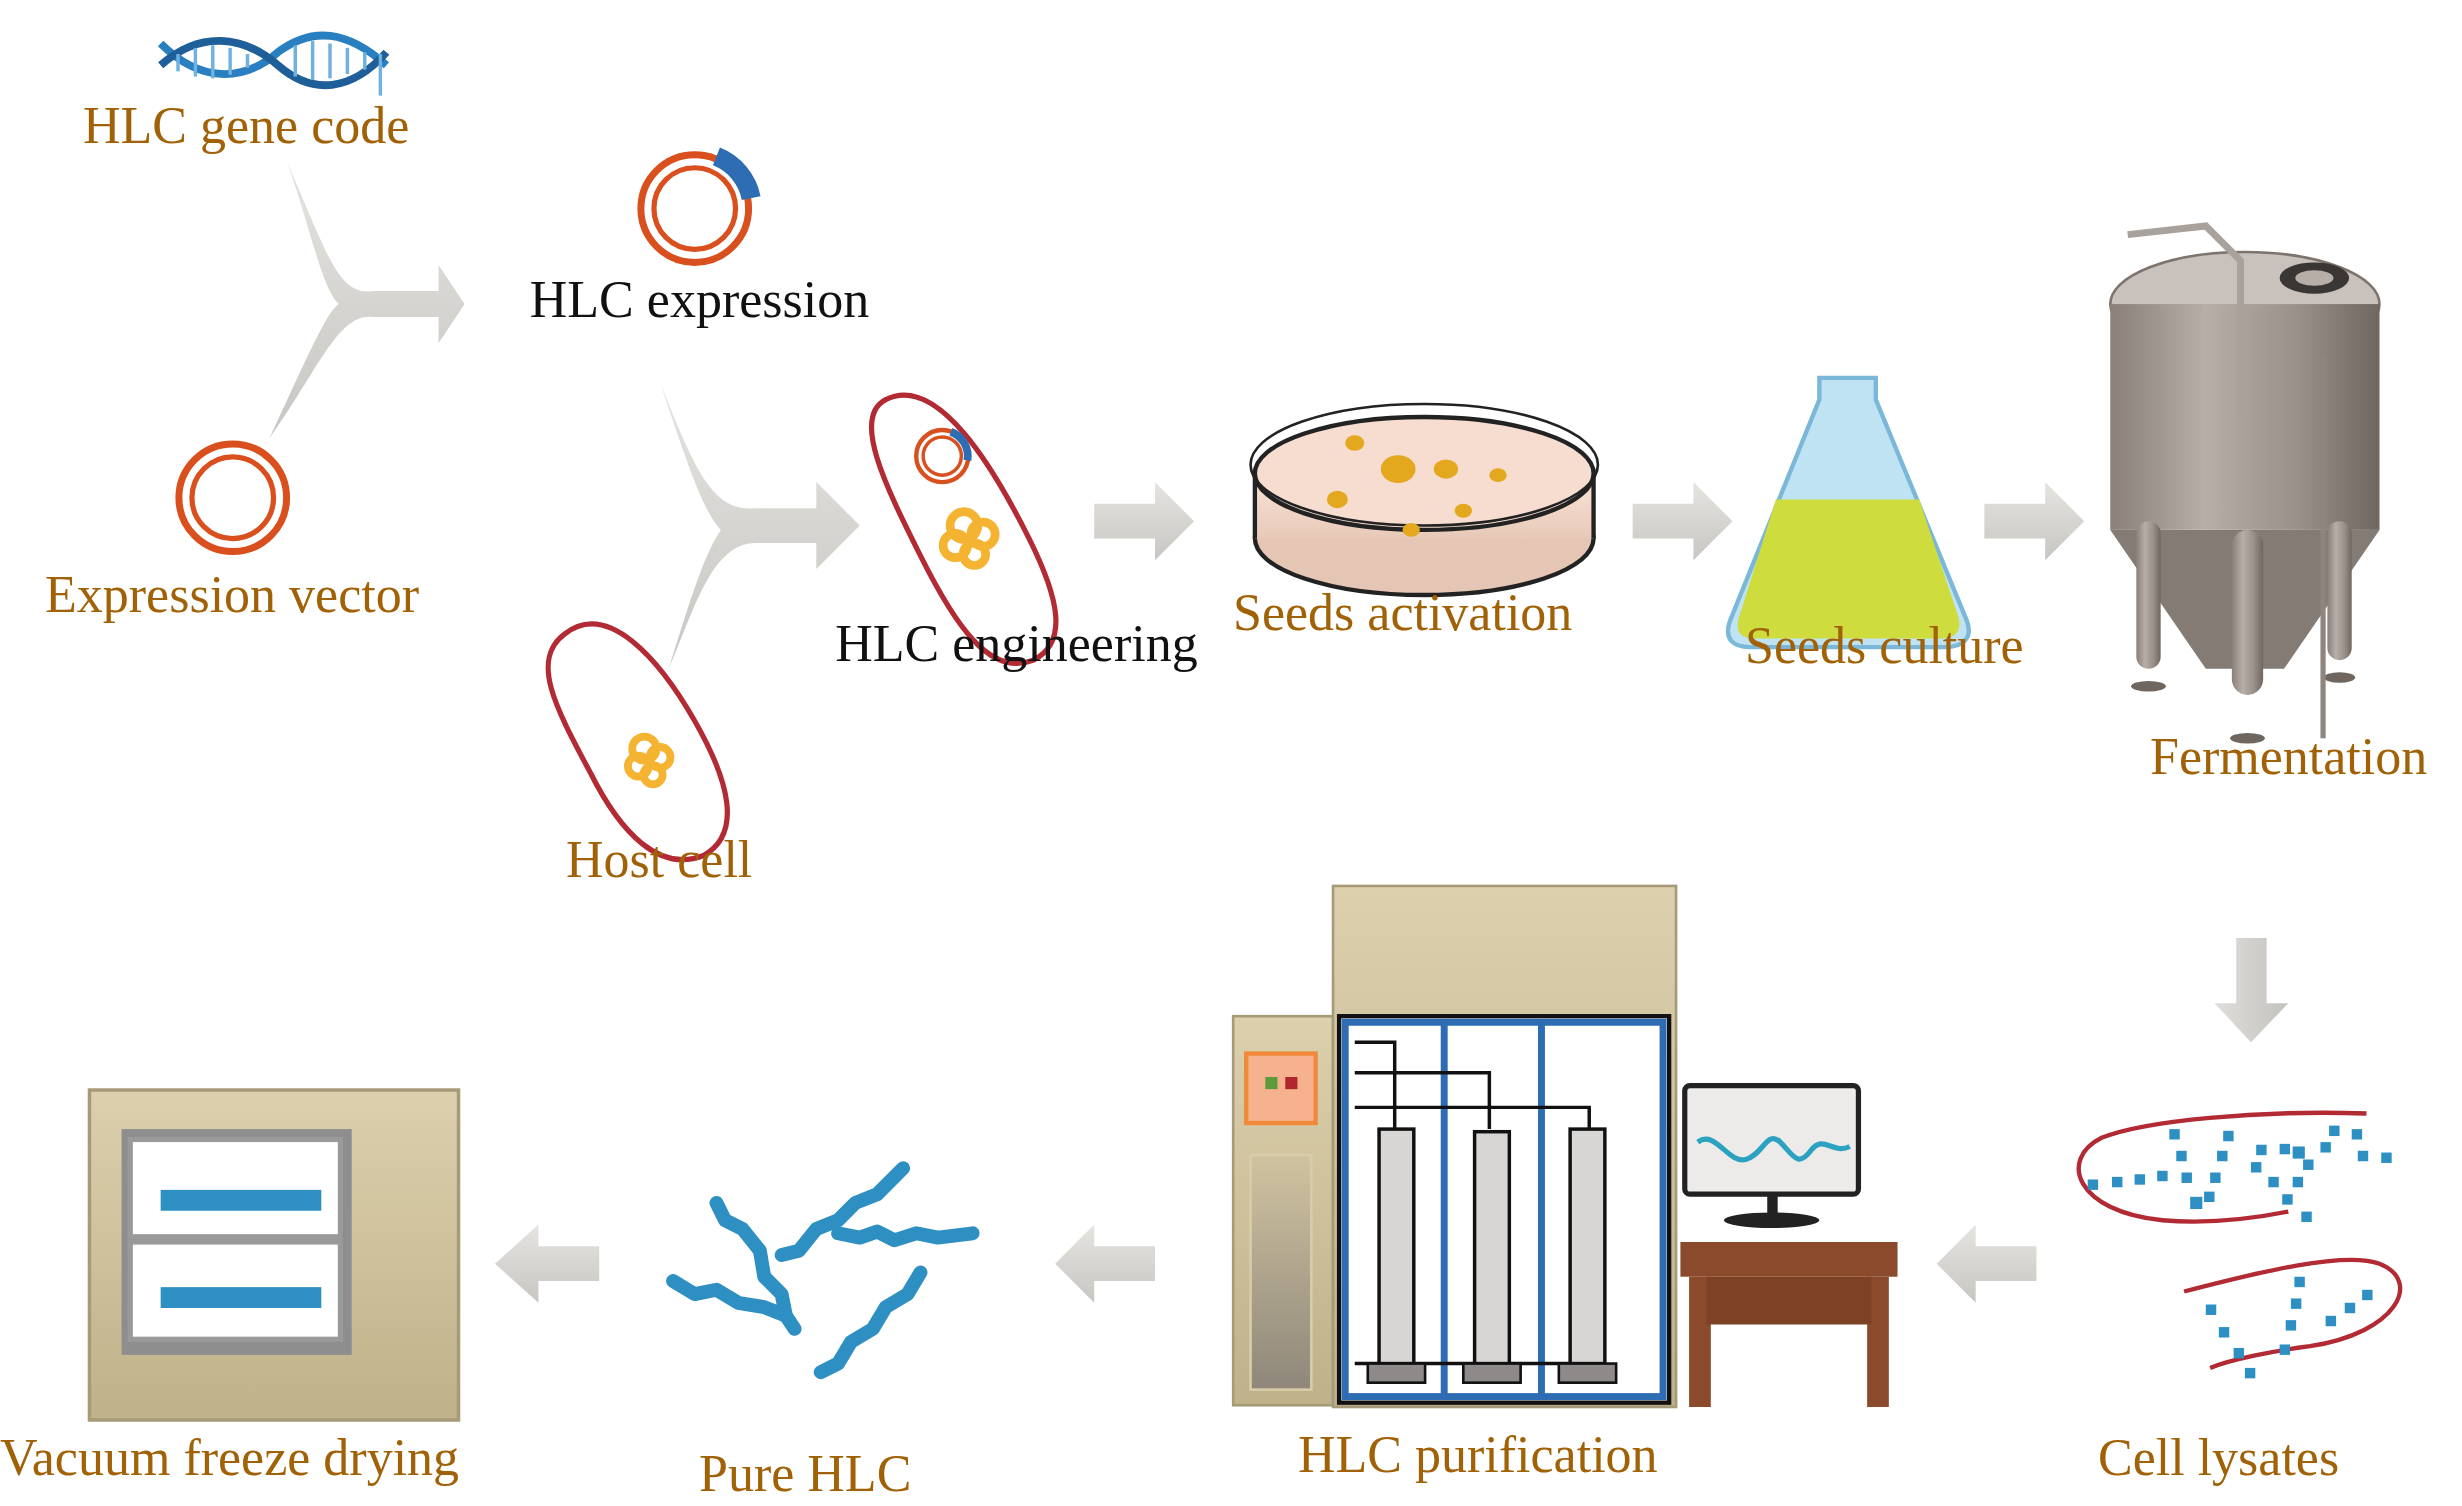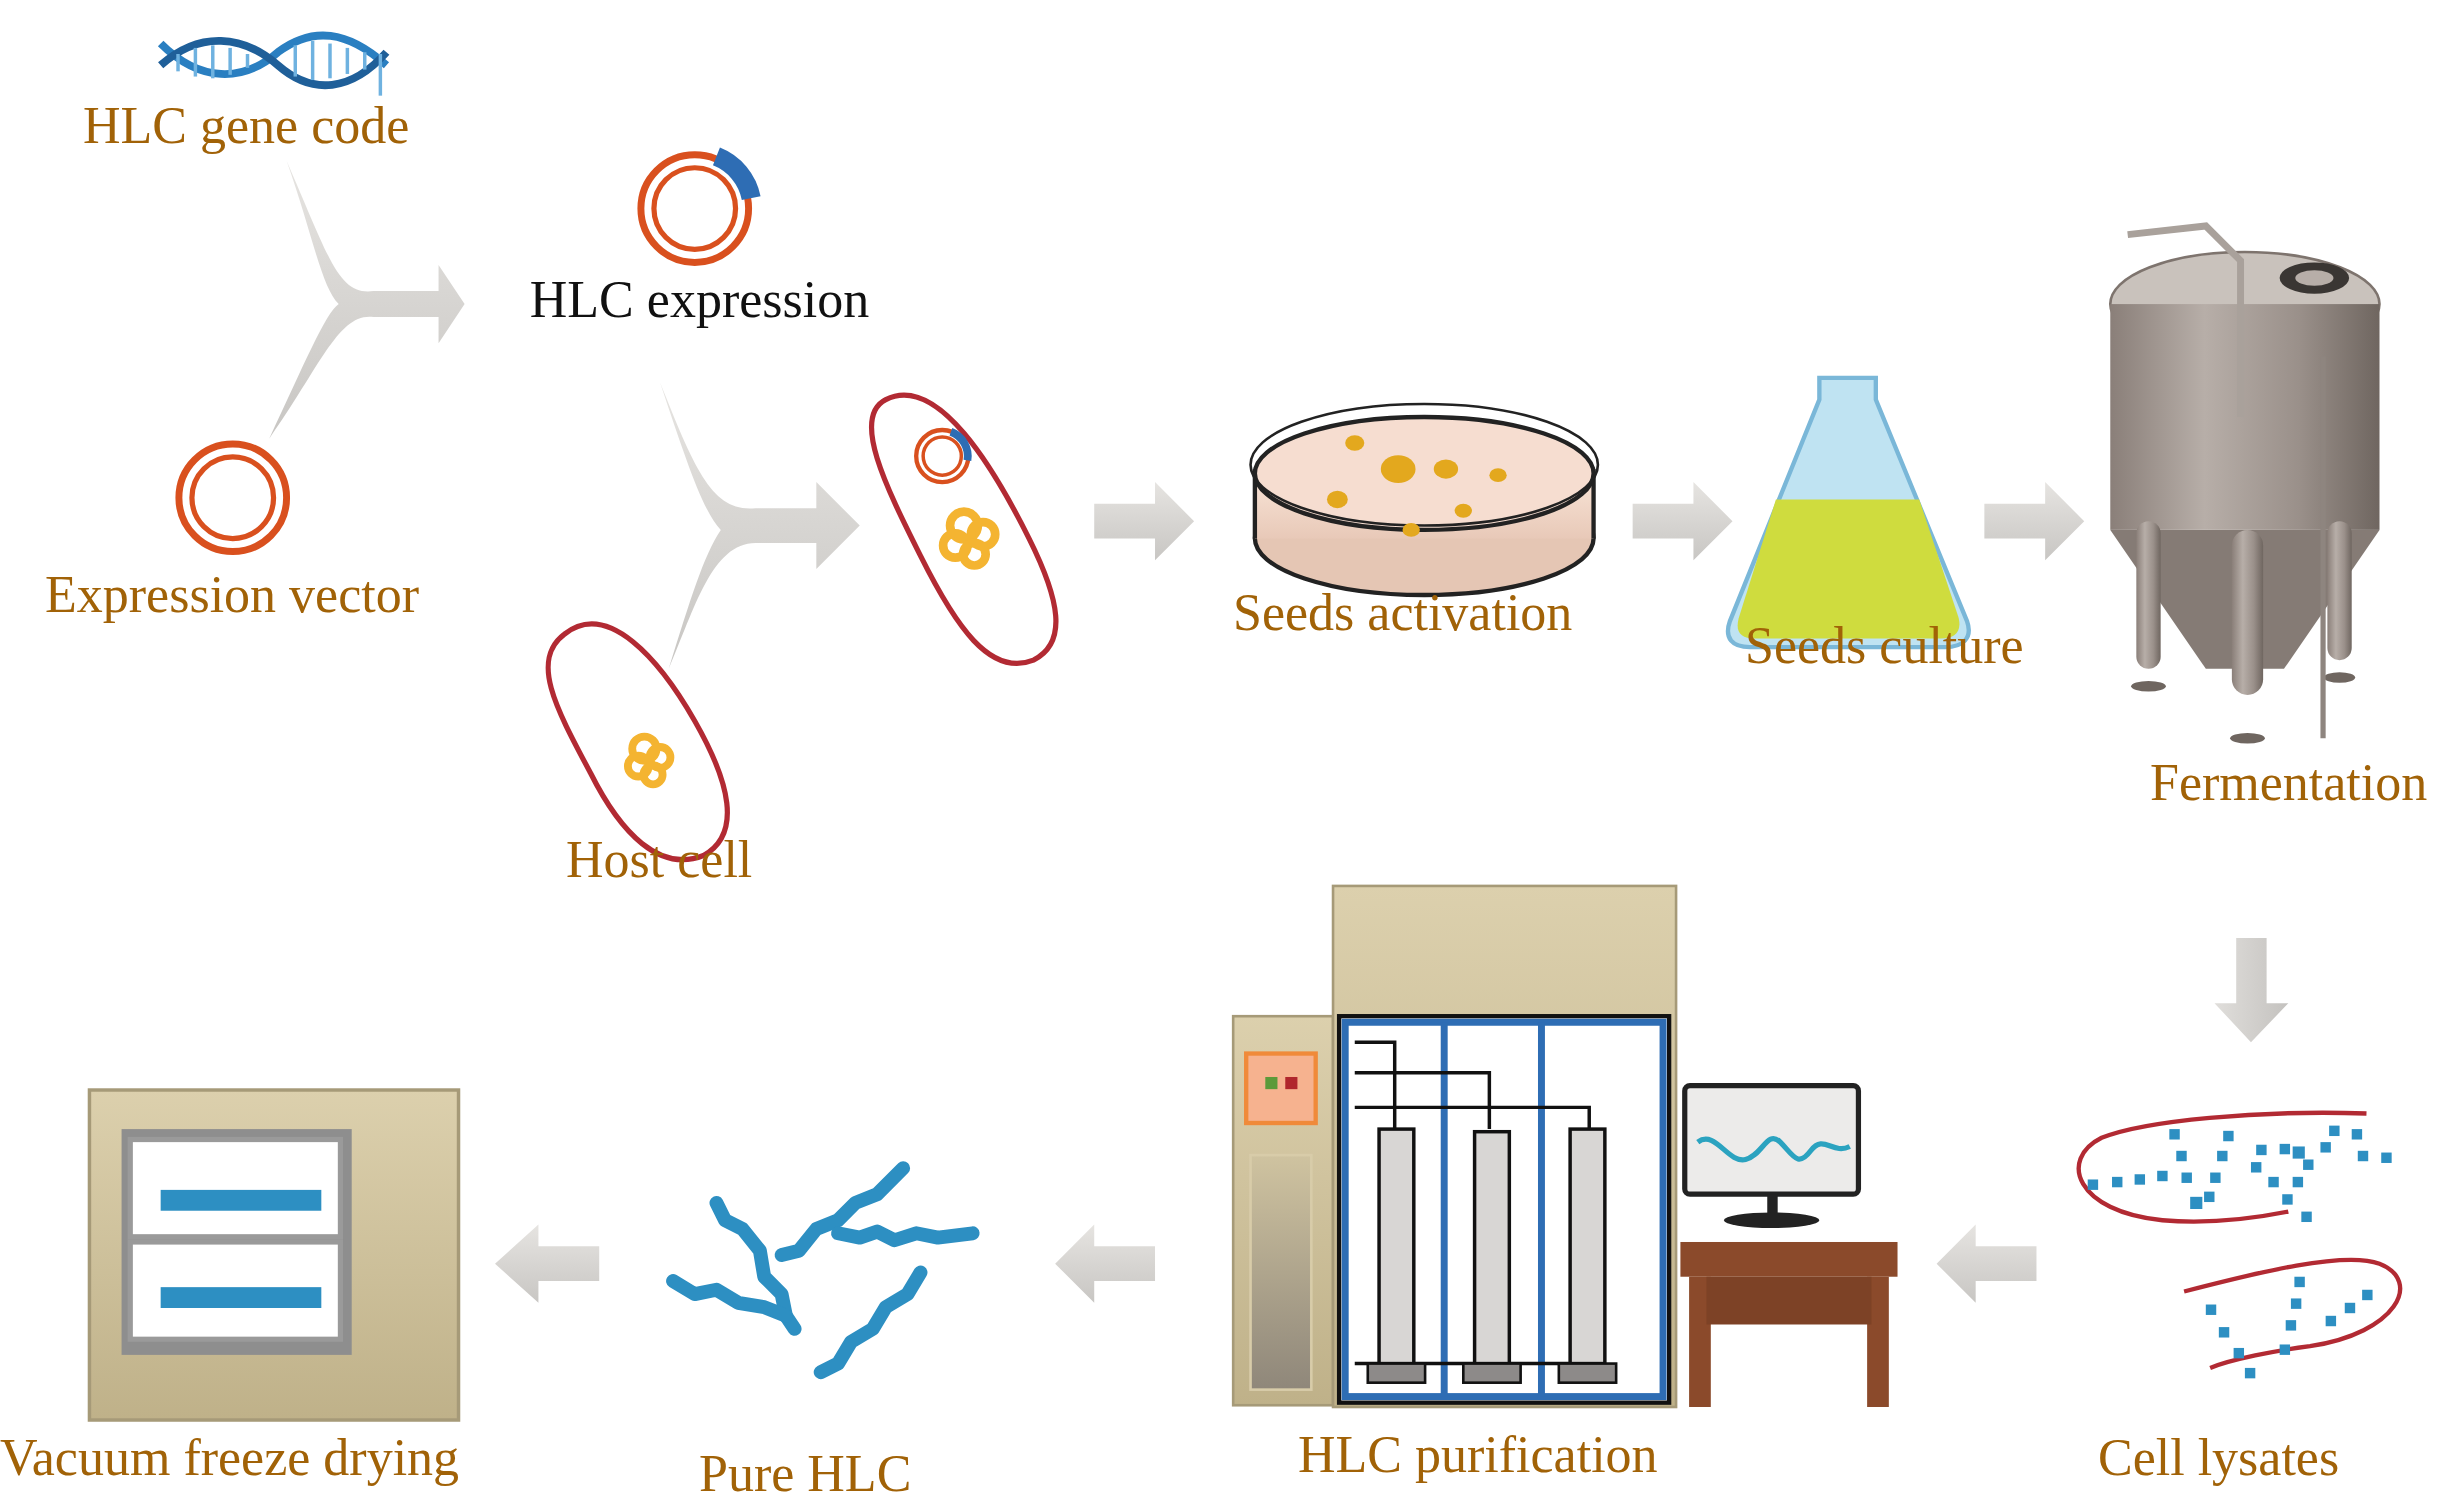--- a/index.html
+++ b/index.html
@@ -252,21 +252,22 @@
   </g>
 </svg>
 
 <div class="lbl" style="left:83px; top:97px;">HLC gene code</div>
 <div class="lbl" style="left:45px; top:566px;">Expression vector</div>
 <div style="position:absolute; left:504px; top:271px; width:391px; text-align:center; font-size:52px; line-height:1.12;">
   <div>HLC expression</div>
 </div>
 <div class="lbl" style="left:566px; top:831px;">Host cell</div>
 <div style="position:absolute; left:808px; top:615px; width:417px; text-align:center; font-size:52px; line-height:1.12;">
+  <div>HLC engineering</div>
 </div>
 <div class="lbl" style="left:1233px; top:584px;">Seeds activation</div>
 <div class="lbl" style="left:1709px; top:617px;margin-left:36px;">Seeds culture</div>
-<div class="lbl" style="left:2150px; top:754px;">Fermentation</div>
+<div class="lbl" style="left:2150px; top:728px;">Fermentation</div>
 <div class="lbl" style="left:2098px; top:1429px;">Cell lysates</div>
 <div class="lbl" style="left:1298px; top:1426px;">HLC purification</div>
 <div class="lbl" style="left:699px; top:1429px;margin-top:16px;">Pure HLC</div>
 <div class="lbl" style="left:0px; top:1429px;text-align:right;">Vacuum freeze drying</div>
 
 
 </body></html>

